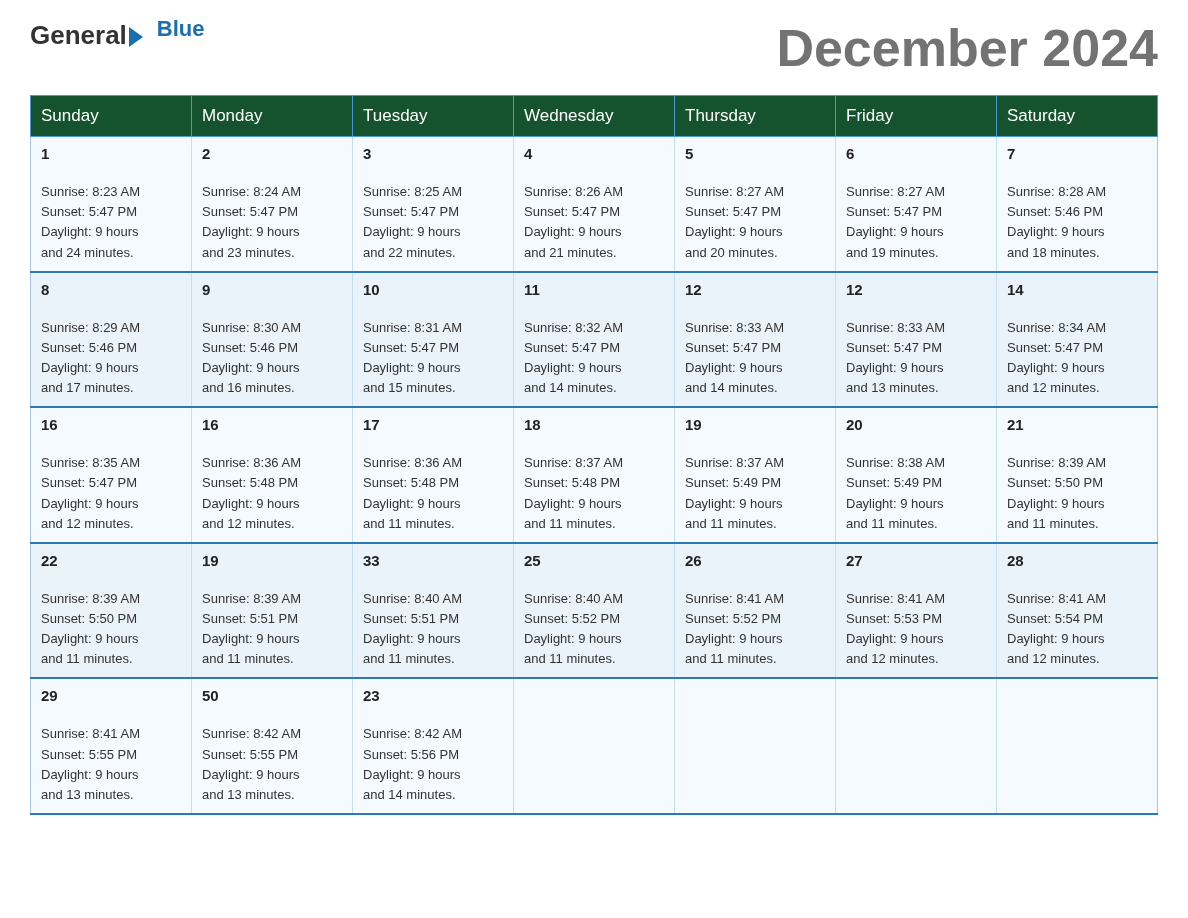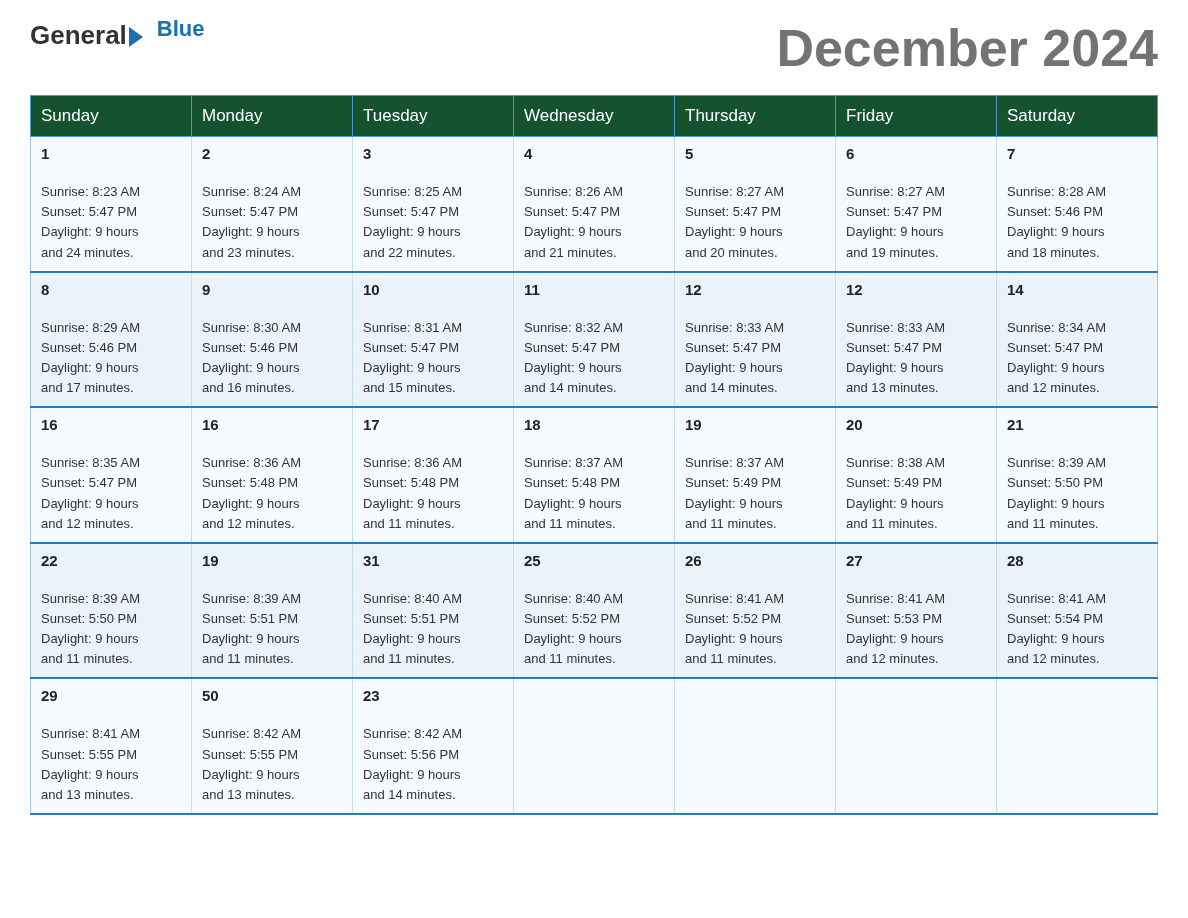--- a/index.html
+++ b/index.html
@@ -351,21 +351,21 @@
         <td>
           <span class="day-number">19</span>
           <div class="day-info">
             Sunrise: 8:39 AM<br>
             Sunset: 5:51 PM<br>
             Daylight: 9 hours<br>
             and 11 minutes.
           </div>
         </td>
         <td>
-          <span class="day-number">31</span>
+          <span class="day-number">33</span>
           <div class="day-info">
             Sunrise: 8:40 AM<br>
             Sunset: 5:51 PM<br>
             Daylight: 9 hours<br>
             and 11 minutes.
           </div>
         </td>
         <td>
           <span class="day-number">25</span>
           <div class="day-info">

